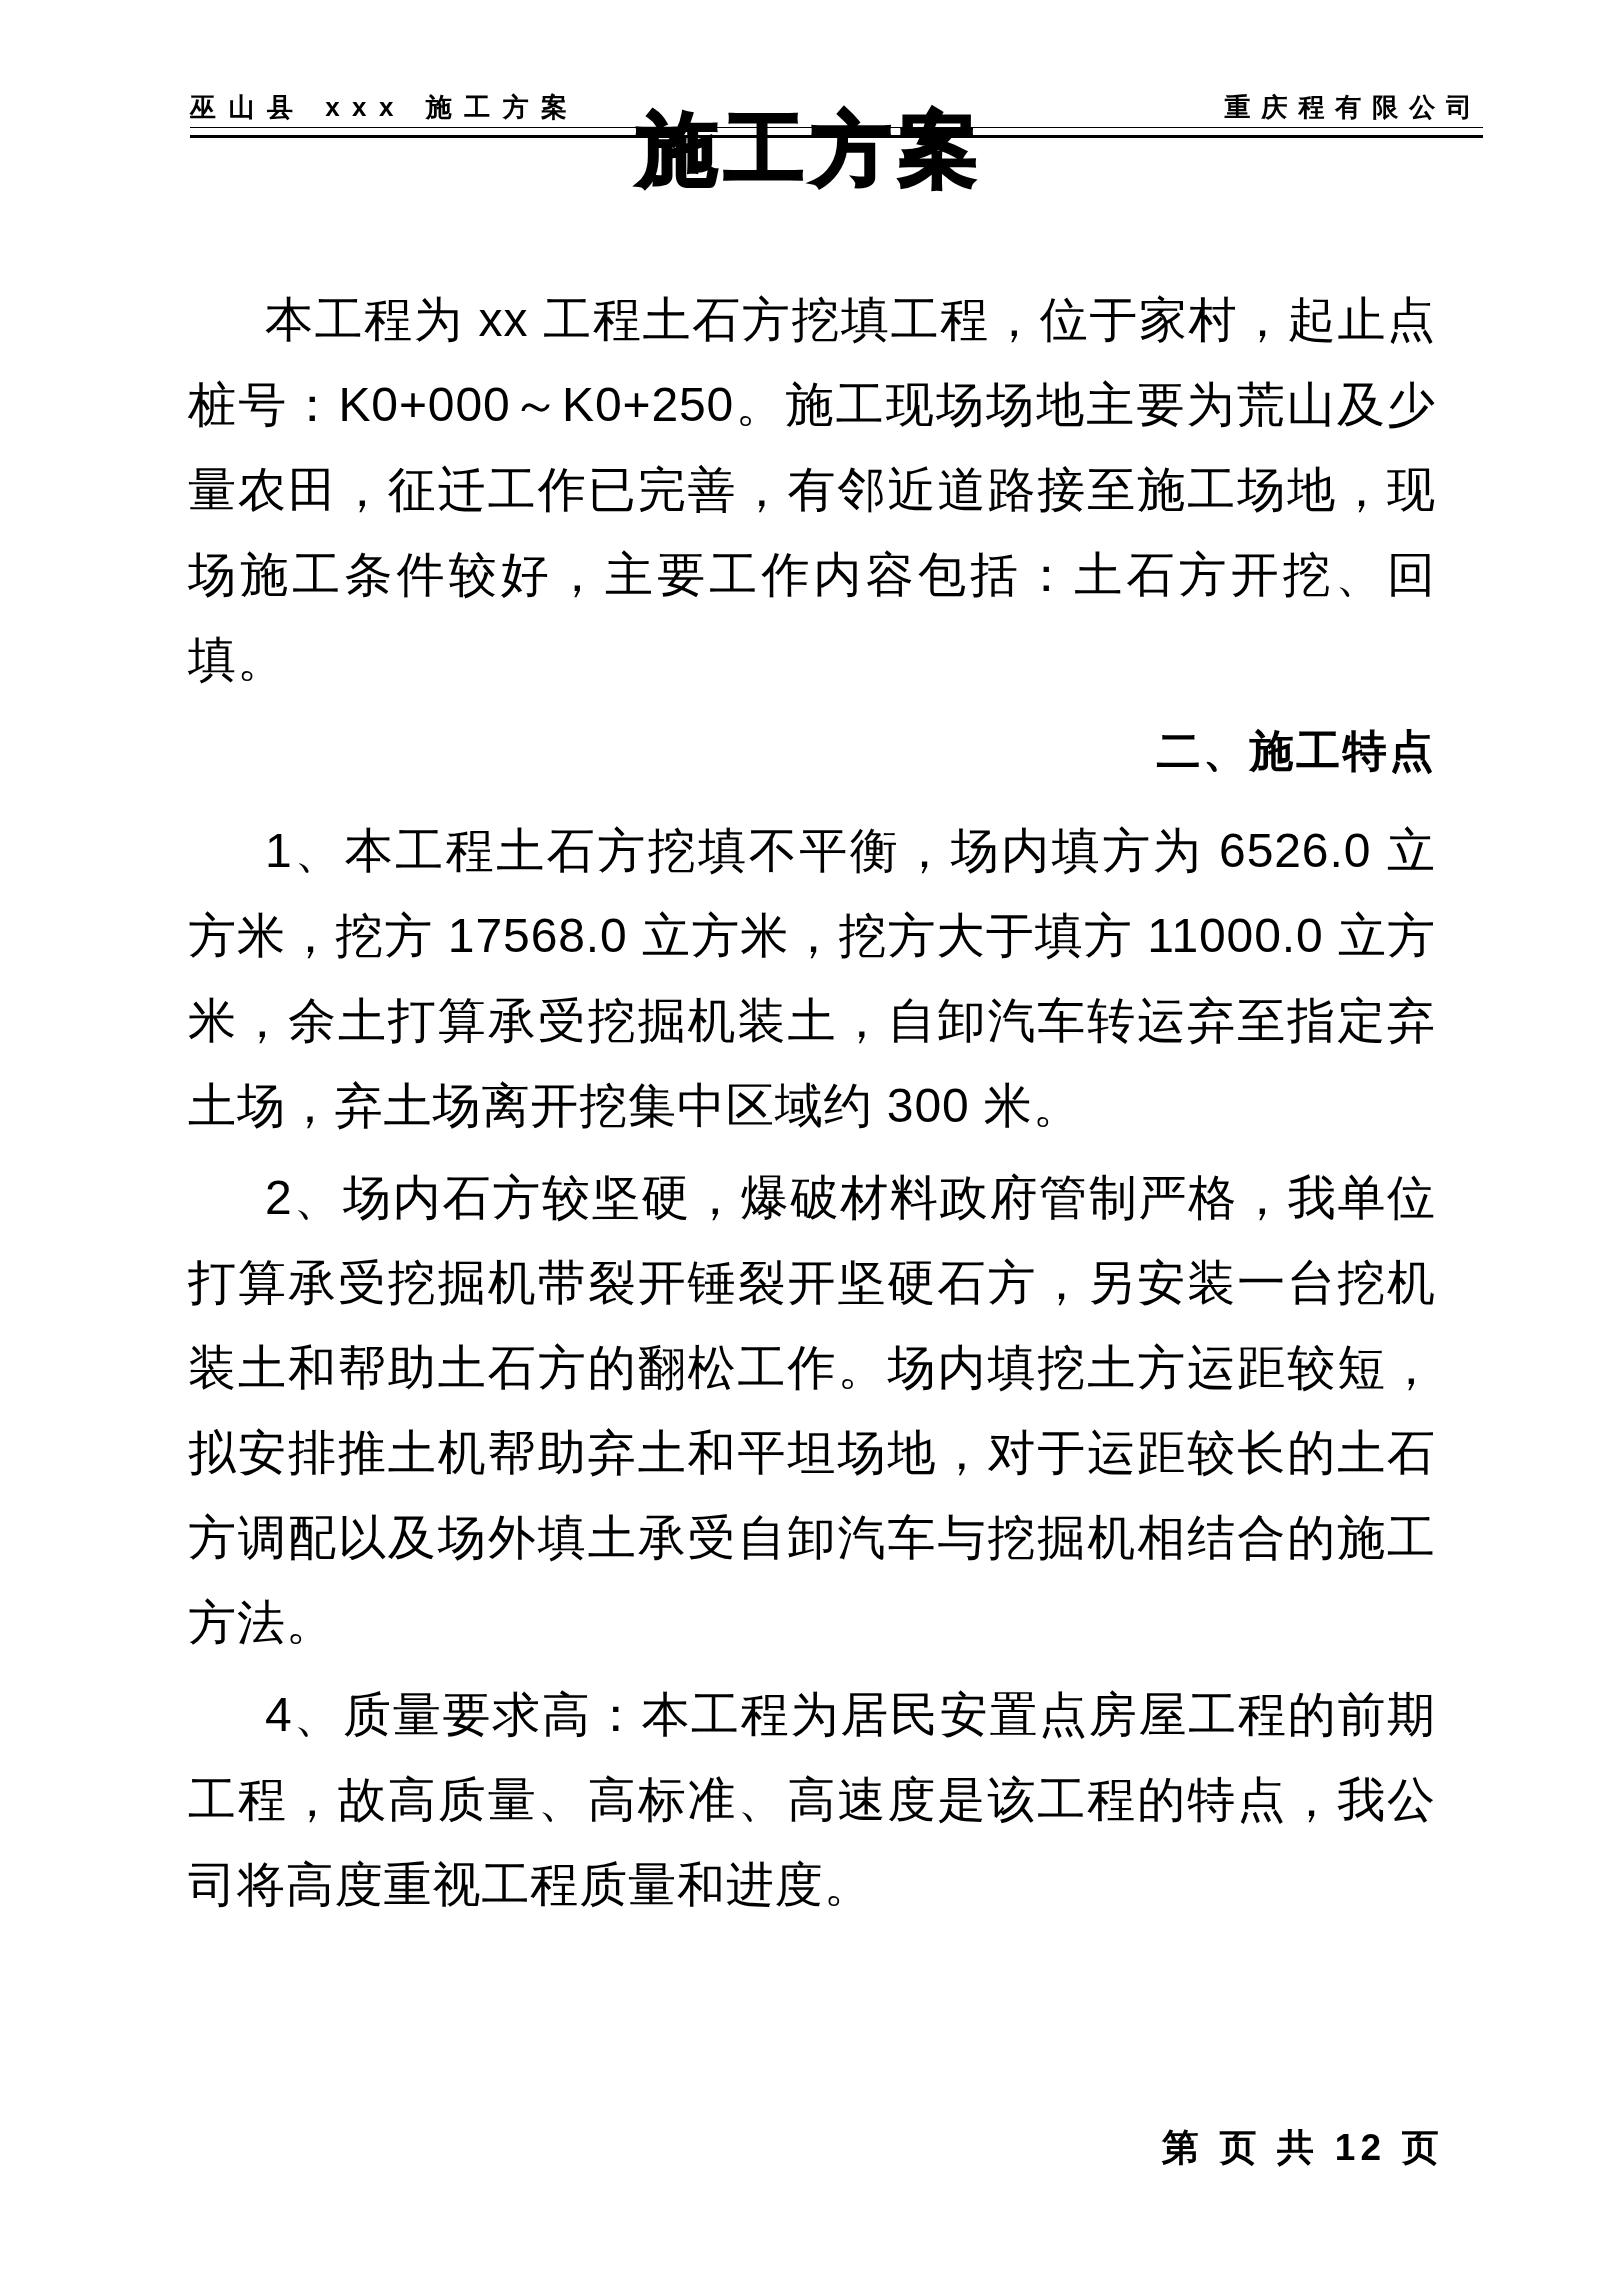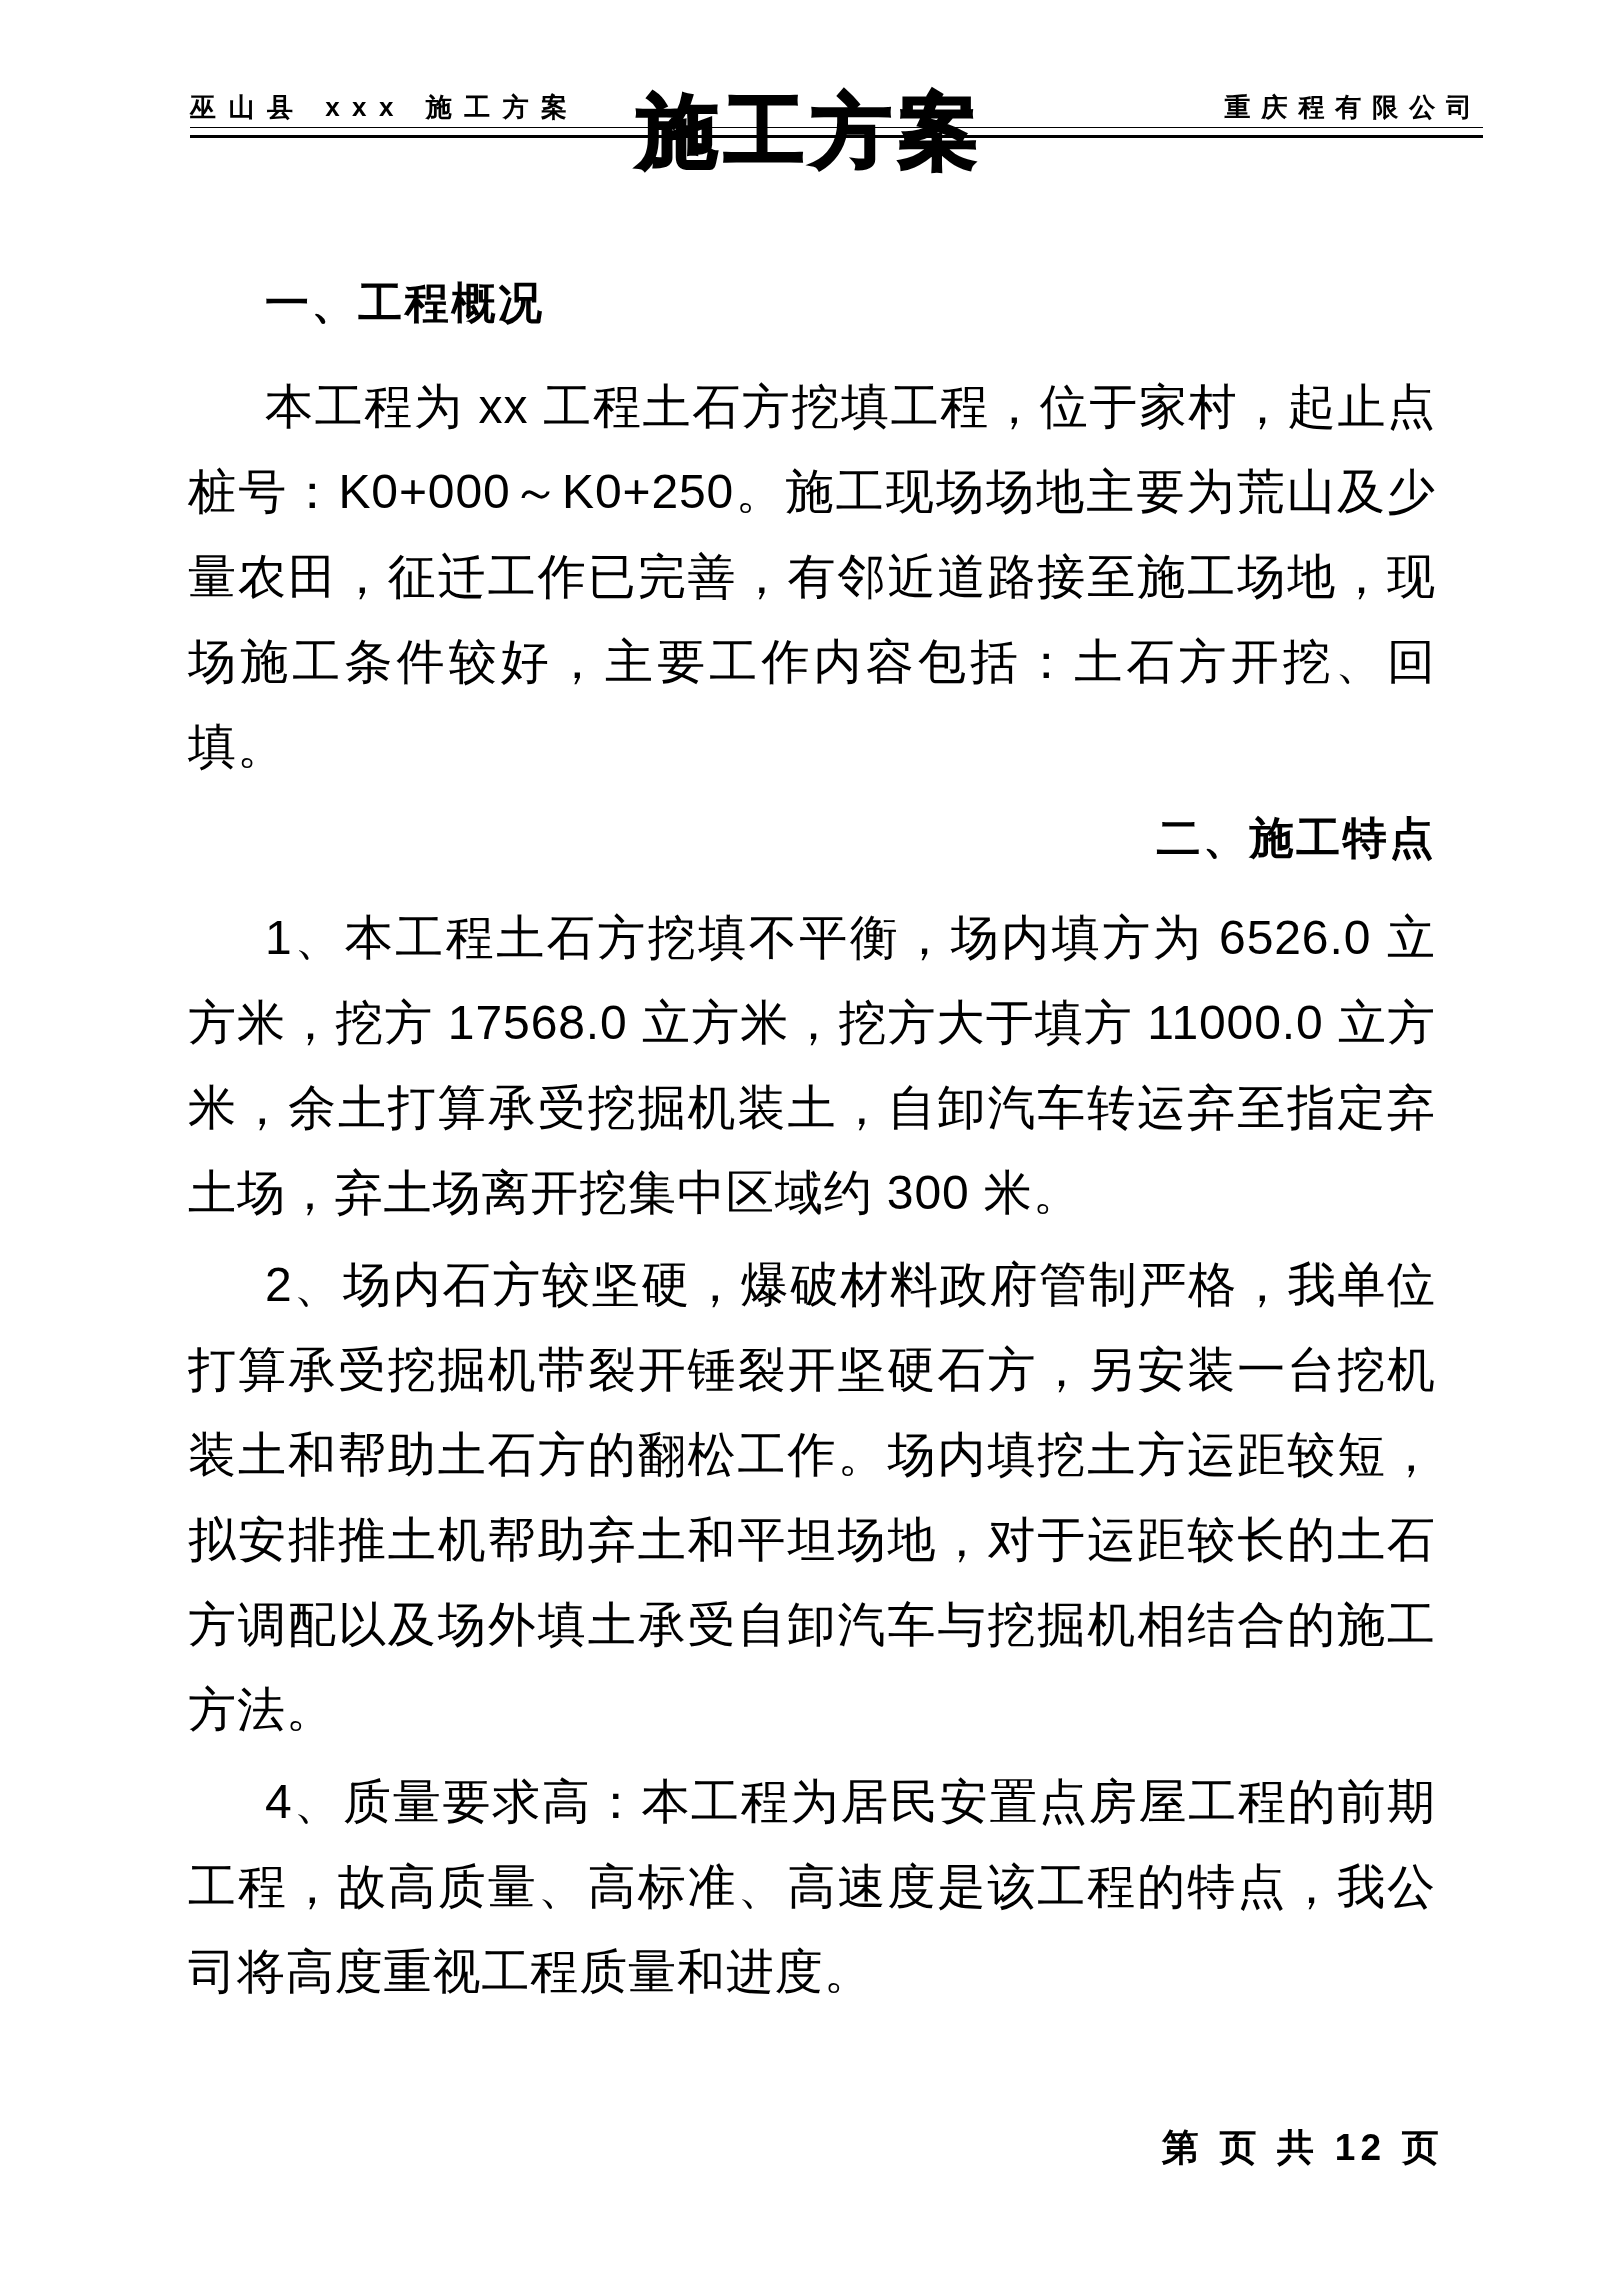--- a/index.html
+++ b/index.html
@@ -51,21 +51,21 @@
     top: 135px;
     left: 190px;
     width: 1293px;
     height: 0;
     border-top: 3.5px solid #000;
   }
 
   
   .doc-title {
     position: absolute;
-    top: 84px;
+    top: 102px;
     left: 0;
     width: 100%;
     text-align: center;
     font-size: 80px;
     font-weight: 900;
     letter-spacing: 7px;
     -webkit-text-stroke: 2.6px #000;
     line-height: 96px;
     white-space: nowrap;
   }
@@ -117,21 +117,20 @@
 
   <div class="header-left">巫山县 xxx 施工方案</div>
   <div class="header-right">重庆程有限公司</div>
   <div class="header-rule-thin"></div>
   <div class="header-rule-thick"></div>
 
   <div class="doc-title">施工方案</div>
 
   <div class="content">
 
-    <div class="section-heading">一、工程概况</div>
     <p>本工程为 xx 工程土石方挖填工程，位于家村，起止点桩号：K0+000～K0+250。施工现场场地主要为荒山及少量农田，征迁工作已完善，有邻近道路接至施工场地，现场施工条件较好，主要工作内容包括：土石方开挖、回填。</p>
 
     <div class="section-heading second">二、施工特点</div>
     <p>1、本工程土石方挖填不平衡，场内填方为 6526.0 立方米，挖方 17568.0 立方米，挖方大于填方 11000.0 立方米，余土打算承受挖掘机装土，自卸汽车转运弃至指定弃土场，弃土场离开挖集中区域约 300 米。</p>
     <p>2、场内石方较坚硬，爆破材料政府管制严格，我单位打算承受挖掘机带裂开锤裂开坚硬石方，另安装一台挖机装土和帮助土石方的翻松工作。场内填挖土方运距较短，拟安排推土机帮助弃土和平坦场地，对于运距较长的土石方调配以及场外填土承受自卸汽车与挖掘机相结合的施工方法。</p>
     <p>4、质量要求高：本工程为居民安置点房屋工程的前期工程，故高质量、高标准、高速度是该工程的特点，我公司将高度重视工程质量和进度。</p>
   </div>
 
   <div class="page-footer">第 页 共 12 页</div>
 

